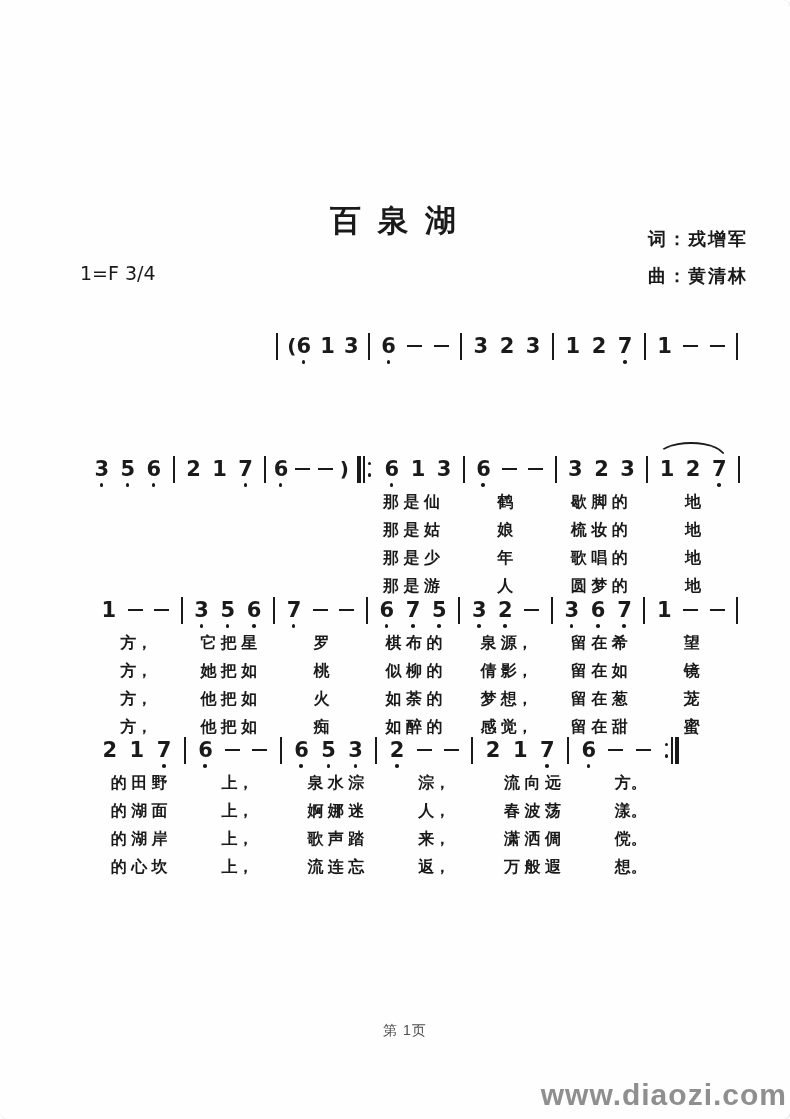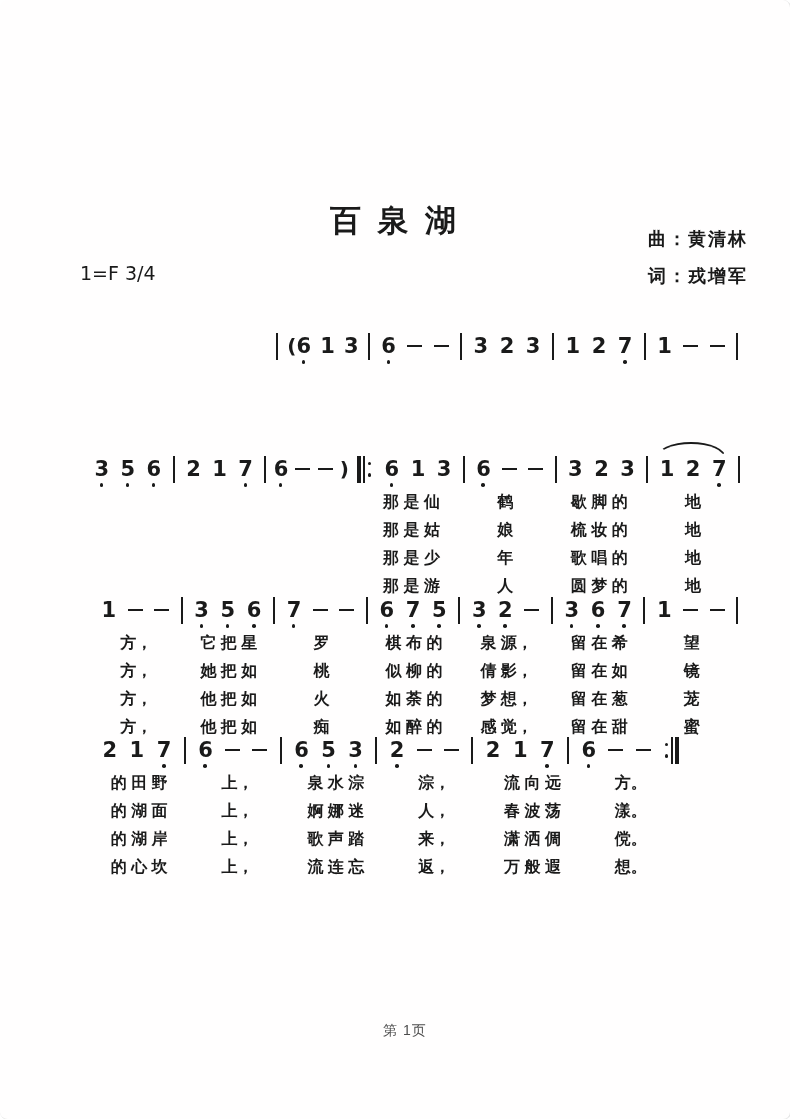--- a/index.html
+++ b/index.html
@@ -77,22 +77,22 @@
   }
 </style>
 </head>
 <body>
 
 <div class="page">
 
   <div class="title">百 泉 湖</div>
 
   <div class="credits">
+    <div>词：戎增军</div>
     <div>曲：黄清林</div>
-    <div>词：戎增军</div>
   </div>
 
   <div class="keysig">1=F 3/4</div>
 
   <div class="system" style="left:276px;top:330px;width:462px">
       <div class="music-line">
         <div class="bar"></div>
         <div class="measure">
           <span class="note">
             <span class="pre">(</span>
@@ -481,14 +481,15 @@
         <div class="lyric-cell">的 心 坎</div>
         <div class="lyric-cell">上，</div>
         <div class="lyric-cell">流 连 忘</div>
         <div class="lyric-cell">返，</div>
         <div class="lyric-cell">万 般 遐</div>
         <div class="lyric-cell">想。</div>
       </div>
     </div>
 
   <div class="footer-page">第 1页</div>
+  <div class="wm-url">www.diaozi.com</div>
 
 </div>
 
 </body></html>

